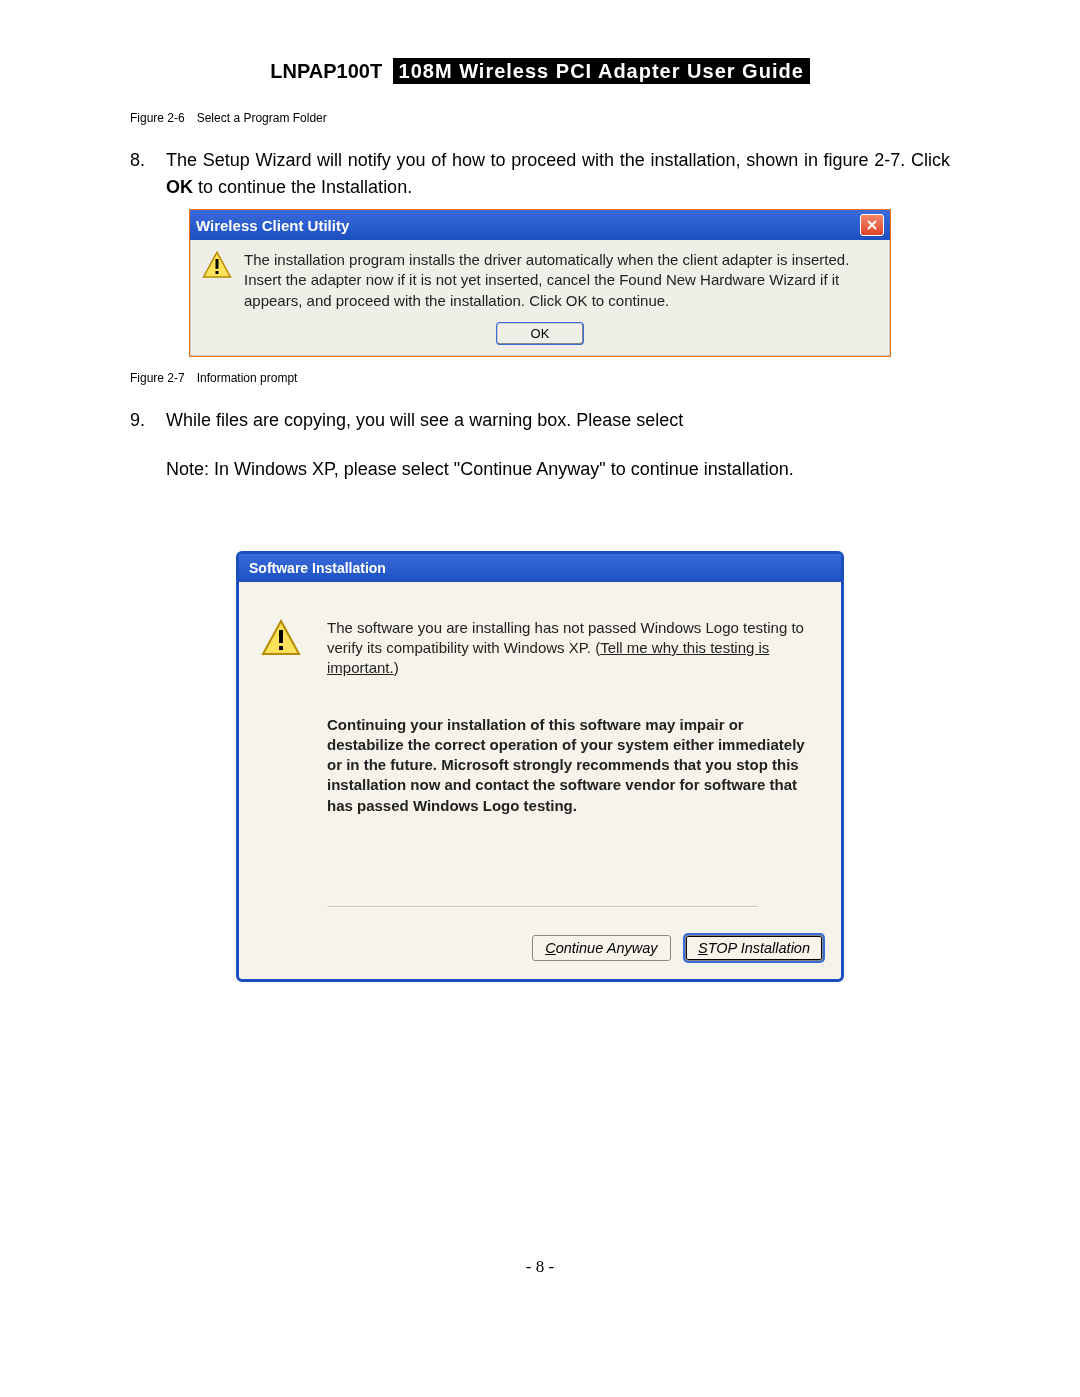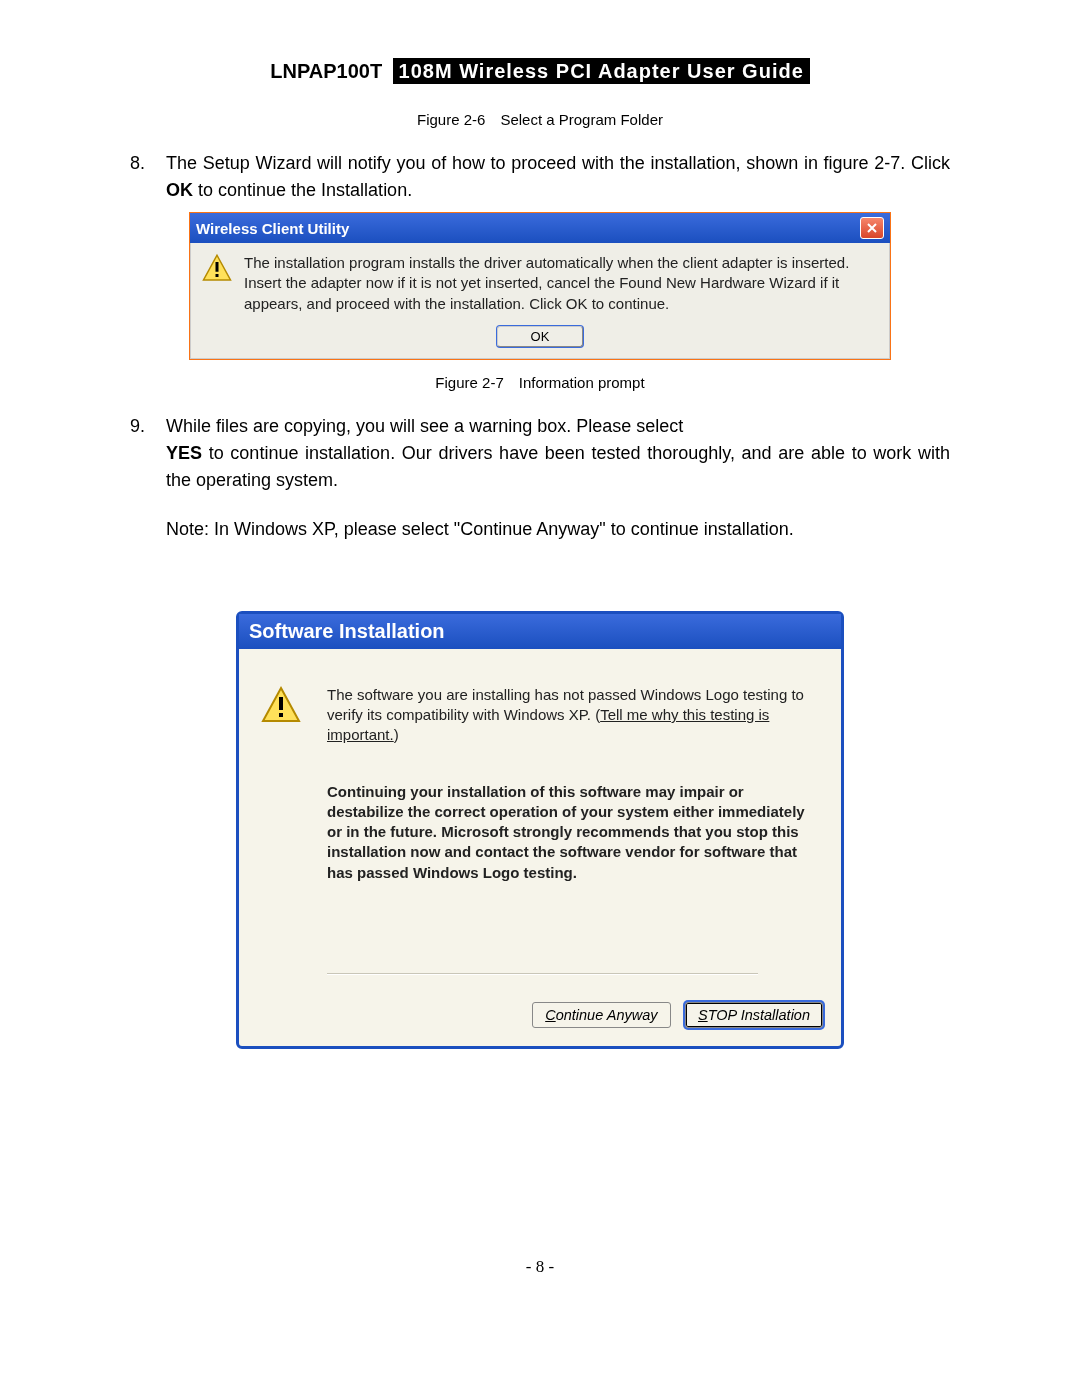--- a/index.html
+++ b/index.html
@@ -27,22 +27,22 @@
   }
   .header-title {
     background: #000;
     color: #fff;
     font-weight: bold;
     font-size: 20px;
     padding: 2px 6px;
     letter-spacing: 1px;
   }
   .caption {
-    text-align: center;
-    font-size: 15px;
+    text-align: left;
+    font-size: 12px;
     margin: 10px 0 22px 0;
   }
   .list-item {
     display: flex;
     font-size: 18px;
     line-height: 1.5;
     margin-bottom: 8px;
     text-align: justify;
   }
   .list-num {
@@ -128,21 +128,21 @@
     border: 3px solid #1b4fbf;
     border-radius: 6px;
     background: #f6f4ea;
     text-align: left;
     font-family: Tahoma, sans-serif;
   }
   .dlg2-title {
     background: linear-gradient(#3a6bdc, #1b4fbf);
     color: #fff;
     font-weight: bold;
-    font-size: 20px;
+    font-size: 14px;
     padding: 6px 10px;
   }
   .dlg2-body {
     display: flex;
     padding: 36px 24px 10px 22px;
   }
   .dlg2-icon {
     width: 40px; height: 40px;
     flex: 0 0 40px;
     margin-right: 26px;
@@ -240,23 +240,20 @@
       <span class="xp-btn">OK</span>
     </div>
   </div>
 
   <div class="caption">Figure 2-7 Information prompt</div>
 
   <div class="list-item">
     <div class="list-num">9.</div>
     <div class="list-body">
       <div>While files are copying, you will see a warning box. Please select</div>
-      <div>
-        <span class="bold">YES</span><span> to continue installation. Our drivers have been tested thoroughly, and are able to work with the operating system.</span>
-      </div>
       <div style="height:22px"></div>
       <div>Note: In Windows XP, please select "Continue Anyway" to continue installation.</div>
     </div>
   </div>
 
   <div class="dlg2-wrap">
     <div class="dlg2">
       <div class="dlg2-title">Software Installation</div>
       <div class="dlg2-body">
         <svg class="dlg2-icon" viewBox="0 0 40 40">

